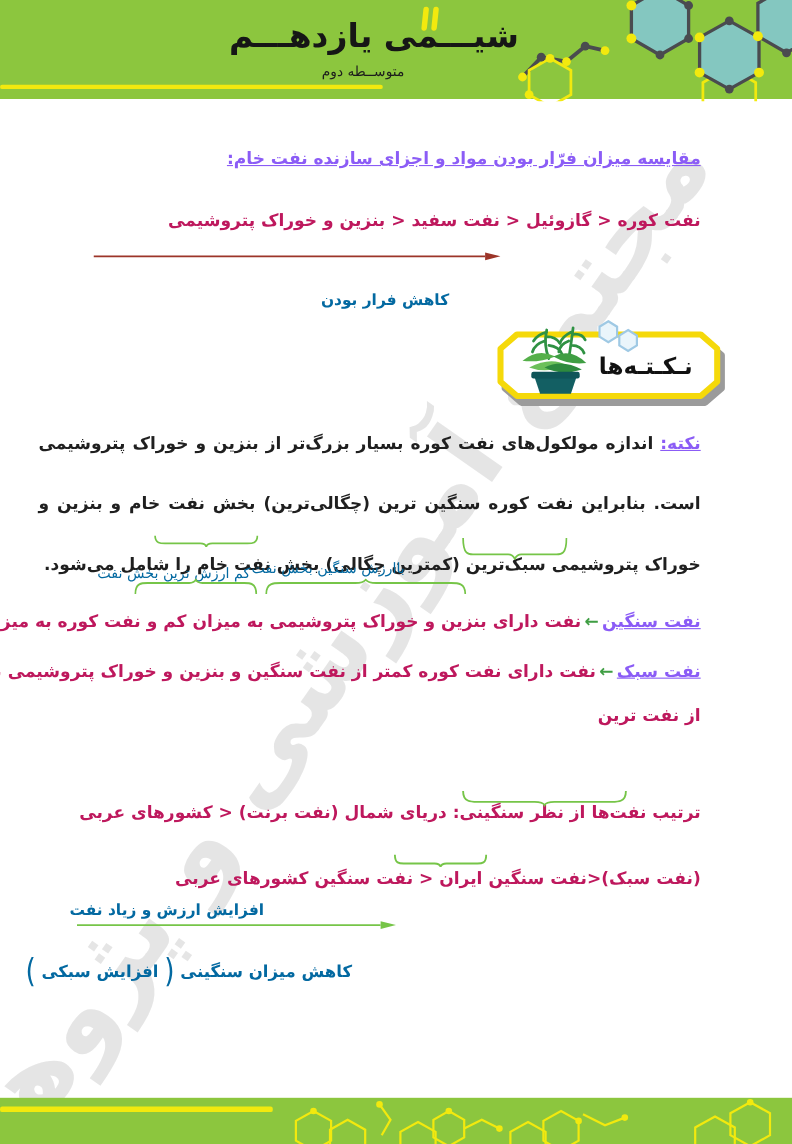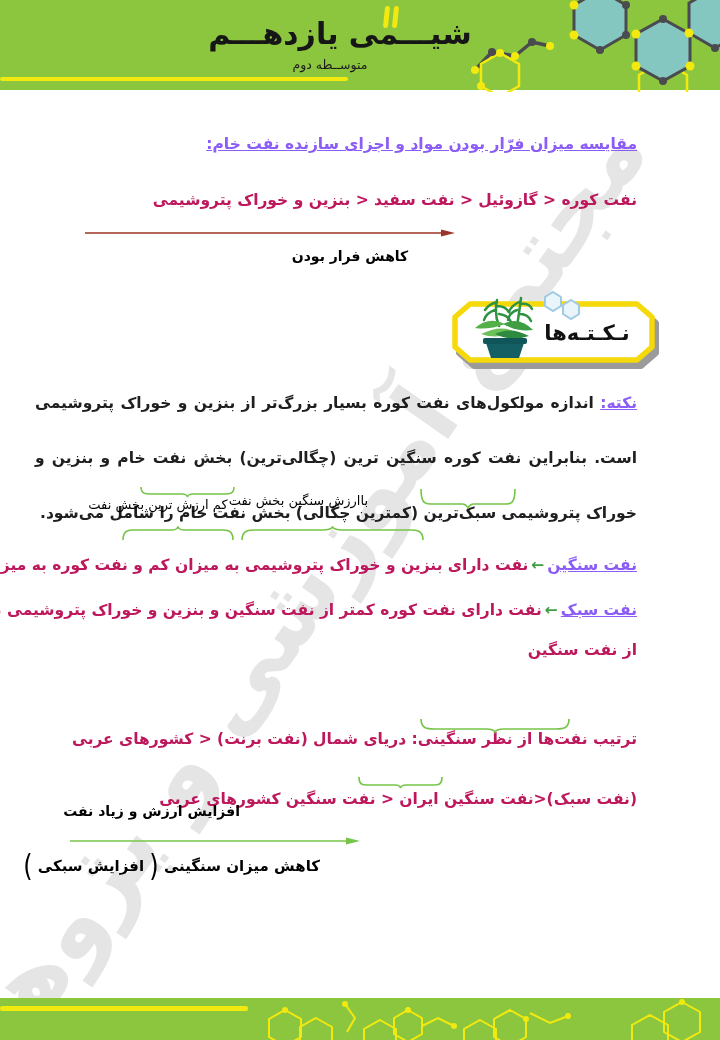--- a/index.html
+++ b/index.html
@@ -15,21 +15,21 @@
              color:#161616;letter-spacing:0px;}
   .hdr-sub{top:57px;left:250px;width:160px;text-align:center;font-size:12.5px;font-weight:normal;color:#1c1c1c;}
   .grade-bar{width:5px;height:22px;background:#f2e90e;border-radius:3px;transform:rotate(6deg);}
   
   .watermark{top:445px;left:-85px;width:900px;text-align:center;font-size:95px;font-weight:bold;
              color:#bdbdbd;opacity:.38;white-space:nowrap;transform:rotate(-55deg);z-index:0;
              letter-spacing:2px;}
   
   .t{z-index:2;white-space:nowrap;}
   .green-h{color:#8b5cf6;text-decoration:underline;}
-  .lgreen{color:#000000;}
+  .lgreen{color:#0369a1;margin-top:17px;}
   .blk{color:#be185d;}
   .heading{top:135px;right:83px;font-size:15.5px;font-weight:bold;}
   .volat{top:191px;right:83px;font-size:15.5px;font-weight:bold;}
   .note-par{top:376px;left:35px;width:602px;font-size:15.5px;font-weight:bold;line-height:55px;
             text-align:justify;z-index:2;color:#1f1f1f;}
   .vlabel{font-size:13px;font-weight:normal;text-align:center;z-index:2;}
   .defline{font-size:15.5px;font-weight:bold;right:83px;}
   .defarrow{color:#3f9e43;padding:0 3px;}
   .ordline{font-size:15.5px;font-weight:bold;right:83px;margin-top:36px;}
   .small-green{font-size:14px;font-weight:bold;text-align:center;}
@@ -126,21 +126,21 @@
   <svg class="abs icon" style="left:122px;top:526px;" width="112" height="15" viewBox="0 0 112 15">
     <path d="M1,14 C1,4 7,4 12,4 L50,4 C53,4 55,3 56,1 C57,3 59,4 62,4 L100,4 C105,4 111,4 111,14" fill="none" stroke="#76c548" stroke-width="1.6"></path>
   </svg>
   <svg class="abs icon" style="left:241px;top:526px;" width="183" height="15" viewBox="0 0 183 15">
     <path d="M1,14 C1,4 8,4 14,4 L82,4 C87,4 90,3 91.5,1 C93,3 96,4 101,4 L169,4 C175,4 182,4 182,14" fill="none" stroke="#76c548" stroke-width="1.6"></path>
   </svg>
 
   <div class="abs t defline" style="top:556px;" dir="rtl"><span class="green-h">نفت سنگین</span><span class="defarrow">←</span><span class="blk">نفت دارای بنزین و خوراک پتروشیمی به میزان کم و نفت کوره به میزان زیاد</span></div>
 
   <div class="abs t defline" style="top:601px;" dir="rtl"><span class="green-h">نفت سبک</span><span class="defarrow">←</span><span class="blk">نفت دارای نفت کوره کمتر از نفت سنگین و بنزین و خوراک پتروشیمی بیشتر</span></div>
-  <div class="abs t defline blk" style="top:641px;" dir="rtl">از نفت سنگین</div>
+  <div class="abs t defline blk" style="top:641px;" dir="rtl">از نفت ترین</div>
 
   <div class="abs t ordline blk" style="top:694px;" dir="rtl">ترتیب نفت‌ها از نظر سنگینی: دریای شمال (نفت برنت) &lt; کشورهای عربی</div>
   <svg class="abs icon" style="left:420px;top:718px;" width="150" height="16" viewBox="0 0 150 16">
     <path d="M1,1 C1,11 8,11 14,11 L66,11 C71,11 74,12 75,14 C76,12 79,11 84,11 L136,11 C142,11 149,11 149,1" fill="none" stroke="#76c548" stroke-width="1.7"></path>
   </svg>
 
   <div class="abs t ordline blk" style="top:754px;" dir="rtl">(نفت سبک)&lt;نفت سنگین ایران &lt; نفت سنگین کشورهای عربی</div>
   <svg class="abs icon" style="left:358px;top:776px;" width="85" height="14" viewBox="0 0 85 14">
     <path d="M1,1 C1,9 5,9 9,9 L37,9 C40,9 42,10 42.5,12 C43,10 45,9 48,9 L76,9 C80,9 84,9 84,1" fill="none" stroke="#76c548" stroke-width="1.7"></path>
   </svg>

